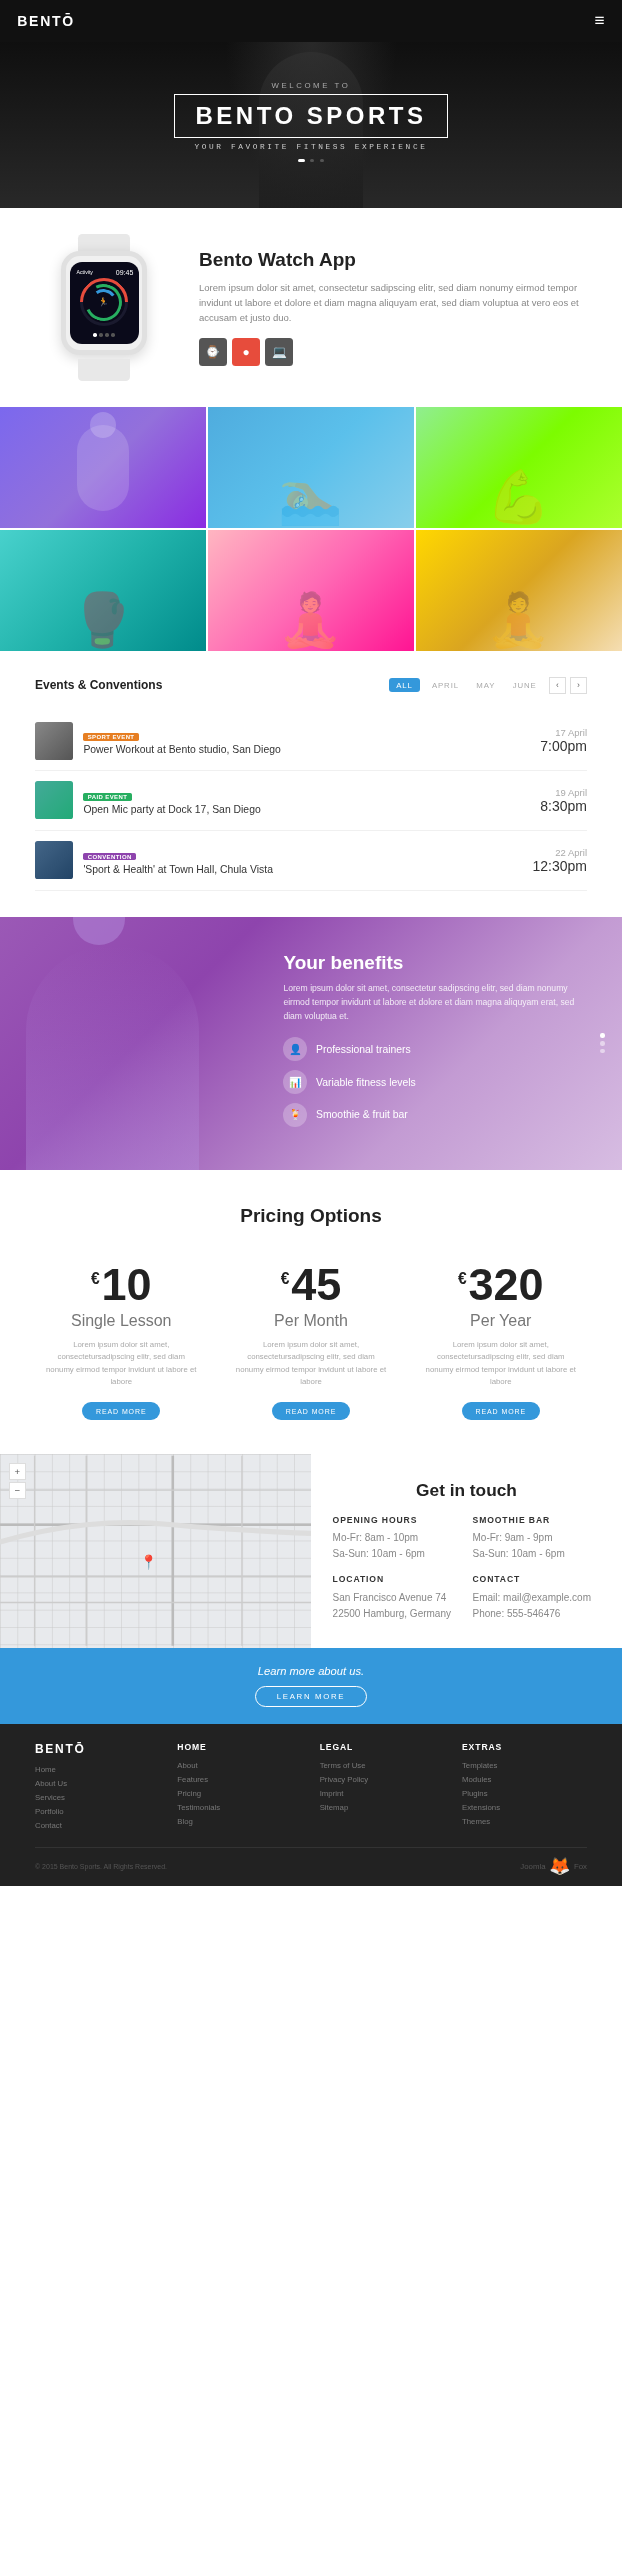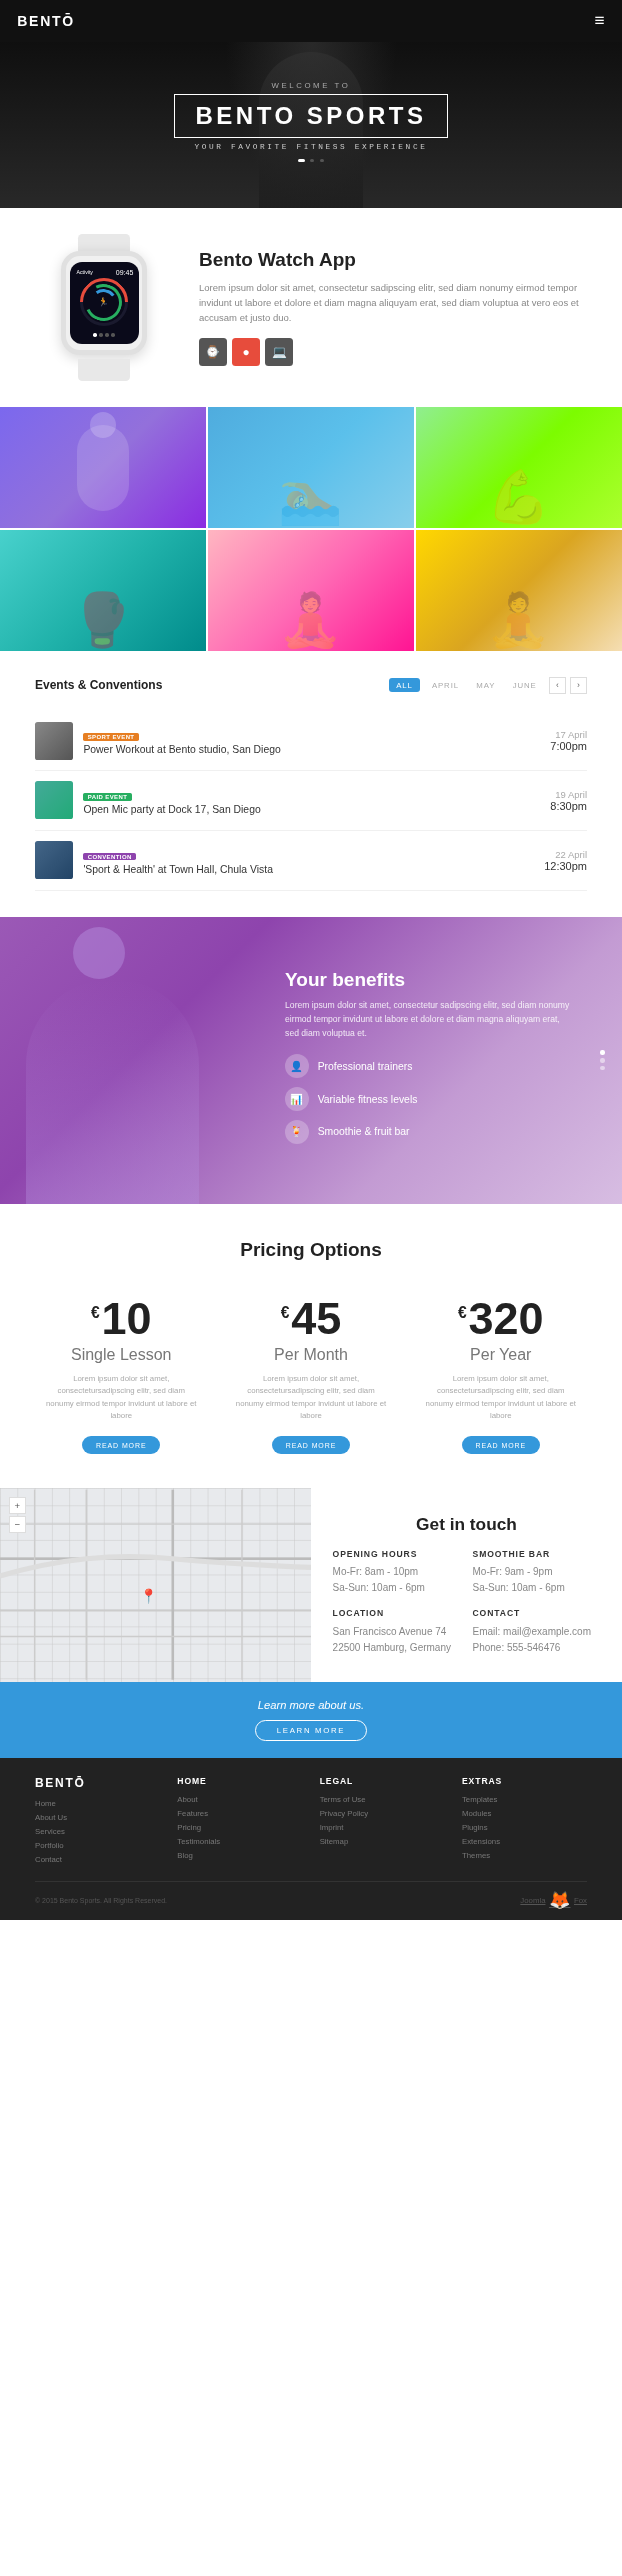--- a/index.html
+++ b/index.html
@@ -126,27 +126,27 @@
     .event-thumb-2 { background: linear-gradient(135deg, #4a9; 0%, #2a7 100%); }
     .event-thumb-3 { background: linear-gradient(135deg, #468 0%, #246 100%); }
     .event-info { flex: 1; }
     .event-badge { font-size: 6px; font-weight: bold; color: #fff; padding: 0.9px 4.3px; border-radius: 1.7px; display: inline-block; margin-bottom: 3.5px; text-transform: uppercase; letter-spacing: 0.4px; }
     .badge-workout { background: #e67e22; }
     .badge-party { background: #27ae60; }
     .badge-convention { background: #8e44ad; }
     .event-name { font-size: 10.4px; color: #333; font-weight: 500; }
     .event-date { text-align: right; flex-shrink: 0; }
     .event-date-day { font-size: 9.5px; color: #aaa; }
-    .event-date-time { font-size: 11px; color: #333; font-weight: 500; }
+    .event-date-time { font-size: 14px; color: #333; font-weight: 500; }
 
     
     .benefits-section {
       position: relative; min-height: 242px; overflow: hidden;
       background: linear-gradient(135deg, #9b59b6 0%, #8e44ad 30%, #c39bd3 70%, #d7bde2 100%);
-      display: flex; align-items: center; padding: 52px;
+      display: flex; align-items: center; padding: 35px;
     }
     .benefits-content { margin-left: 45%; }
     .benefits-title { font-size: 19px; font-weight: bold; color: #fff; margin-bottom: 8.6px; }
     .benefits-desc { font-size: 8.6px; color: rgba(255,255,255,0.85); line-height: 1.6; margin-bottom: 14px; }
     .benefit-item { display: flex; align-items: center; gap: 8.6px; margin-bottom: 8.6px; }
     .benefit-icon { width: 24px; height: 24px; border-radius: 50%; background: rgba(255,255,255,0.25); display: flex; align-items: center; justify-content: center; flex-shrink: 0; }
     .benefit-icon span { color: #fff; font-size: 10.4px; }
     .benefit-text { color: #fff; font-size: 10.4px; }
     .benefits-side-dots { position: absolute; right: 17.3px; top: 50%; transform: translateY(-50%); display: flex; flex-direction: column; gap: 3.5px; }
     .benefits-side-dot { width: 4.3px; height: 4.3px; background: rgba(255,255,255,0.5); border-radius: 50%; }
@@ -206,21 +206,21 @@
 
     
     .footer { background: #222; padding: 17.3px 35px 8.6px; }
     .footer-top { display: grid; grid-template-columns: 1fr 1fr 1fr 1fr; gap: 17.3px; margin-bottom: 14px; }
     .footer-logo { color: #fff; font-size: 12px; font-weight: bold; letter-spacing: 1.7px; margin-bottom: 7px; }
     .footer-col h4 { color: #fff; font-size: 8.6px; font-weight: bold; letter-spacing: 0.9px; text-transform: uppercase; margin-bottom: 7px; }
     .footer-col p, .footer-col a { color: #777; font-size: 7.8px; line-height: 1.8; display: block; text-decoration: none; }
     .footer-divider { border: none; border-top: 0.9px solid #333; margin: 8.6px 0; }
     .footer-bottom { display: flex; justify-content: space-between; align-items: center; }
     .footer-copy { color: #555; font-size: 7px; }
-    .joomlafox { display: flex; align-items: center; gap: 3.5px; color: #555; font-size: 7.8px; text-decoration: underline; }
+    .joomlafox { display: flex; align-items: center; gap: 3.5px; color: #555; font-size: 7.8px; }
     .fox-icon { font-size: 17.3px; color: #777; }
   </style>
 </head>
 <body>
 
 <header class="header">
   <div class="header-logo">BENTŌ</div>
   <div class="hamburger">≡</div>
 </header>
 

